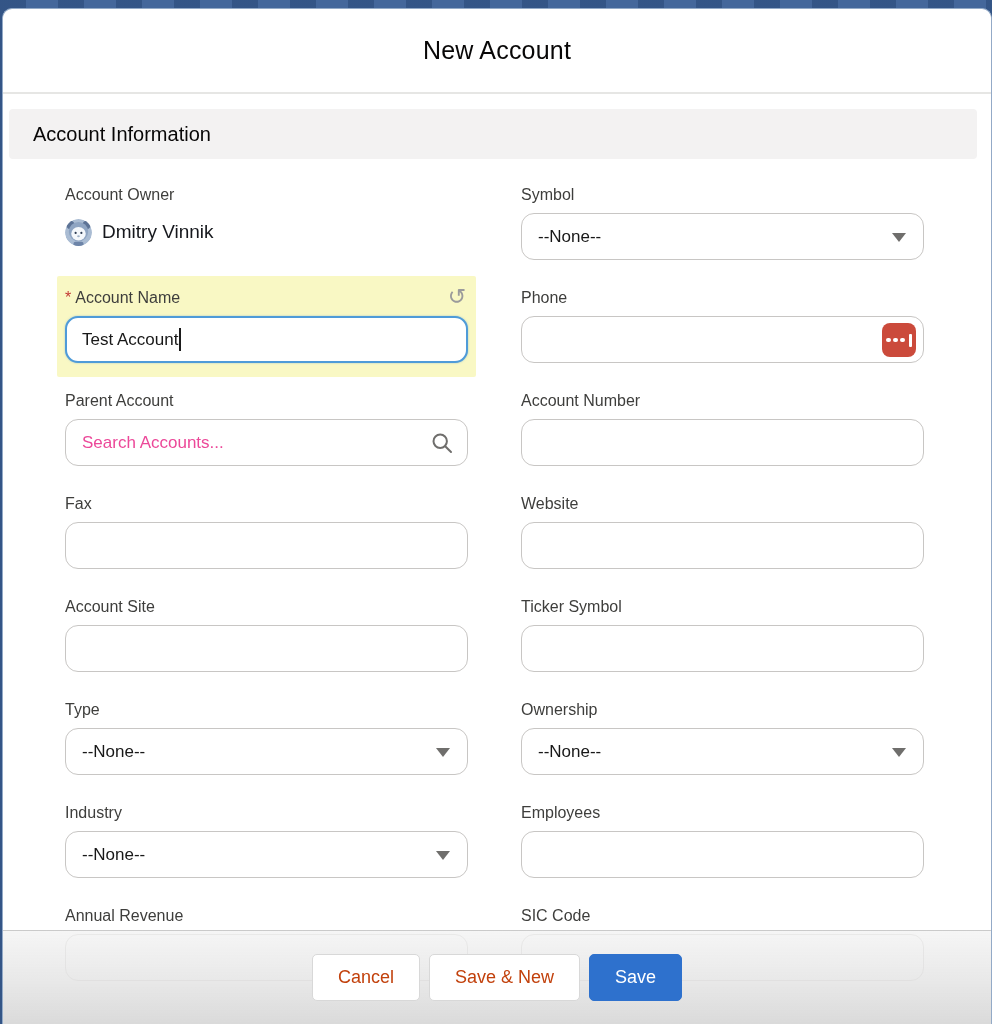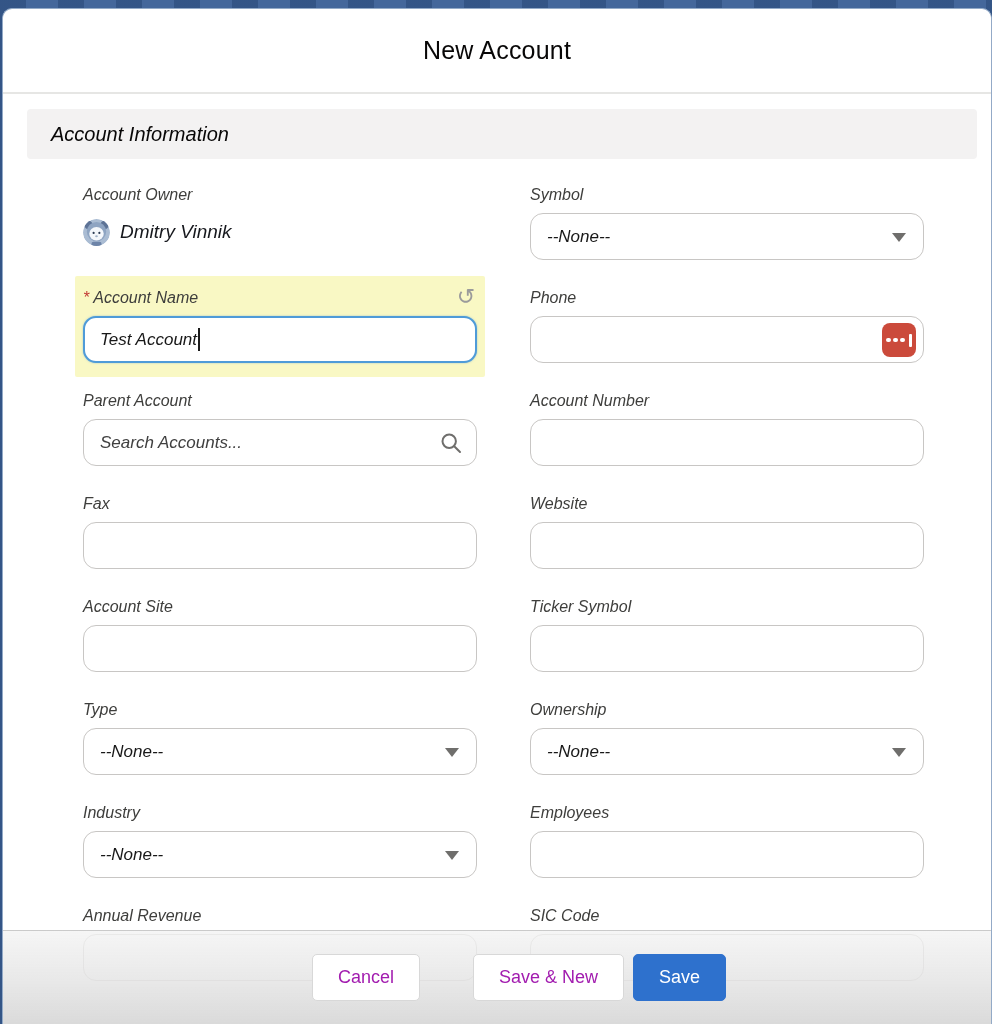--- a/index.html
+++ b/index.html
@@ -20,21 +20,21 @@
     border-bottom: none;
     border-radius: 10px 10px 0 0;
     overflow: hidden;
   }
   .modal-header {
     height: 85px;
     display: flex; align-items: center; justify-content: center;
     border-bottom: 2px solid #e6e6e4;
   }
   .modal-title { font-size: 25px; color: #080707; font-weight: 400; letter-spacing: 0.2px; }
-  .modal-body { padding: 15px 14px 0 24px; font-style: italic; }
+  .modal-body { padding: 15px 14px 0 6px; }
   .section-header {
     background: #f3f2f2;
     border-radius: 4px;
     height: 50px;
     display: flex; align-items: center;
     padding-left: 24px;
     font-size: 20px;
     color: #080707;
   }
   .form-grid {
@@ -63,21 +63,21 @@
     display: flex; align-items: center;
     padding: 0 16px;
     font-size: 17px;
     color: #181818;
   }
   .control.focused {
     border: 2px solid #4f9bd8;
     box-shadow: 0 0 2px rgba(79,155,216,0.55);
     padding: 0 15px;
   }
-  .placeholder { color: #404040; }
+  .placeholder { color: #ec4899; }
   .caret {
     display: inline-block;
     width: 2px; height: 23px;
     background: #1b1b1b;
     margin-left: 1px;
     vertical-align: -5px;
   }
   
   .owner-row { display: flex; align-items: center; height: 30px; margin-top: 12px; }
   .avatar {
@@ -142,22 +142,21 @@
     border-radius: 5px;
     font-size: 18px;
     font-family: "Liberation Sans", "DejaVu Sans", sans-serif;
     padding: 0 25px;
     cursor: pointer;
     display: flex; align-items: center; justify-content: center;
   }
   .btn-neutral {
     background: #ffffff;
     border: 1px solid #d8d8d8;
-    color: #a21caf;
-    margin-left: 44px;
+    color: #c2410c;
   }
   .btn-brand {
     background: #2e71cd;
     border: 1px solid #2e71cd;
     color: #ffffff;
   }
 </style>
 </head>
 <body>
 

